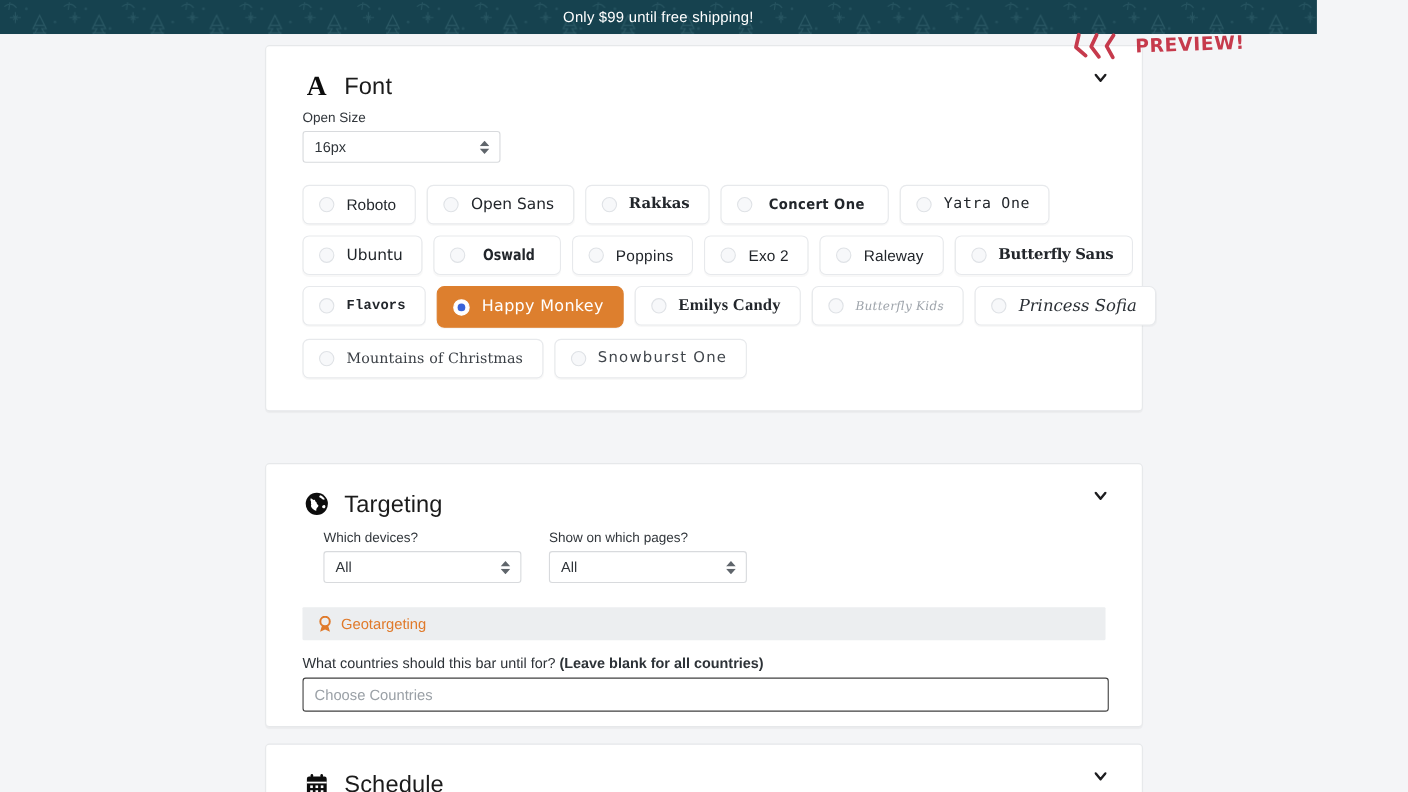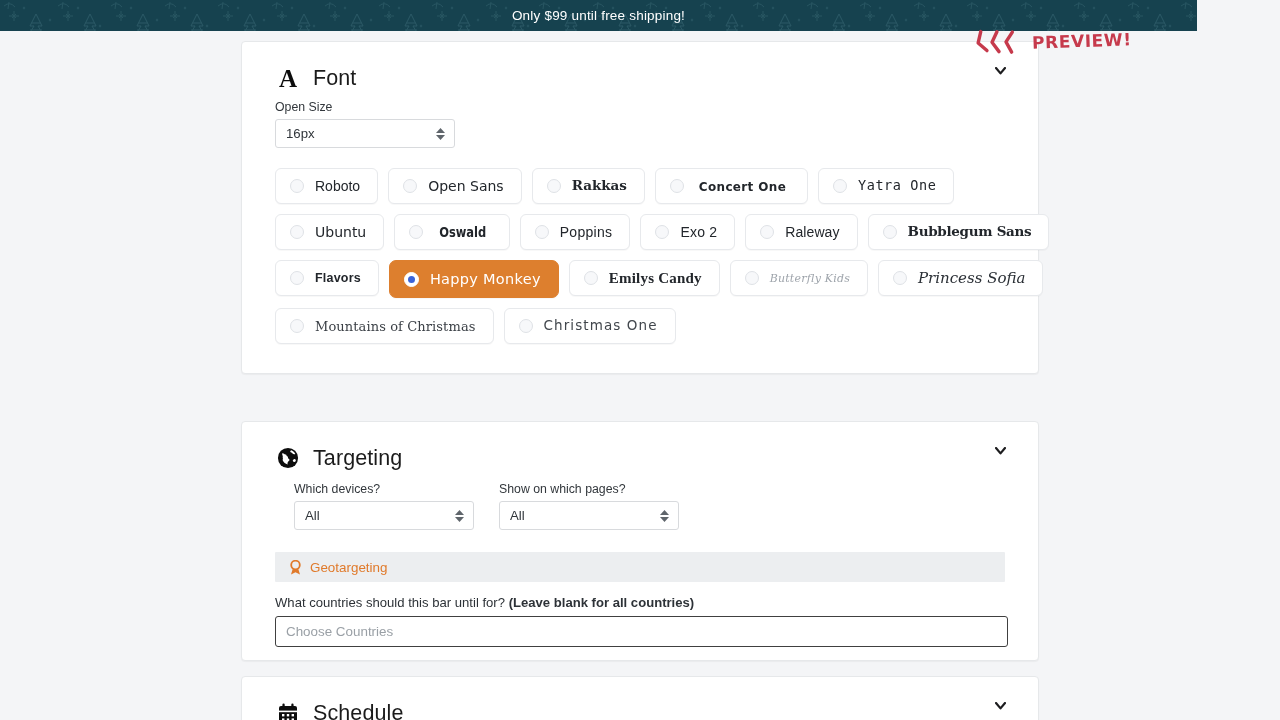--- a/index.html
+++ b/index.html
@@ -194,21 +194,21 @@
   .f-opensans    { font-family: "DejaVu Sans", sans-serif; }
   .f-rakkas      { font-family: "DejaVu Serif", serif; font-weight: 700; font-size: 13.5px !important; }
   .f-concert     { font-family: "DejaVu Sans", sans-serif; font-weight: 700; letter-spacing: .4px; font-size: 13px !important; transform: scaleX(.92); }
   .f-yatra       { font-family: "DejaVu Sans Mono", monospace; letter-spacing: .6px; font-size: 13.5px !important; }
   .f-ubuntu      { font-family: "DejaVu Sans", sans-serif; }
   .f-oswald      { font-family: "DejaVu Sans", sans-serif; font-weight: 700; transform: scaleX(.82); display:inline-block; }
   .f-poppins     { font-family: "Liberation Sans", sans-serif; letter-spacing: .3px; }
   .f-exo2        { font-family: "Liberation Sans", sans-serif; letter-spacing: .2px; }
   .f-raleway     { font-family: "Liberation Sans", sans-serif; letter-spacing: .1px; }
   .f-bubblegum   { font-family: "DejaVu Serif", serif; font-weight: 700; font-size: 13.5px !important; letter-spacing:-.3px; }
-  .f-flavors     { font-family: Liberation Sans, sans-serif; font-weight: 700; font-size: 12.5px !important; letter-spacing:.2px; }
+  .f-flavors     { font-family: Liberation Mono, monospace; font-weight: 700; font-size: 12.5px !important; letter-spacing:.2px; }
   .f-happymonkey { font-family: "DejaVu Sans", sans-serif; letter-spacing: .3px; }
   .f-emilys      { font-family: "Liberation Serif", serif; font-weight: 700; font-size: 15px !important; letter-spacing: .2px; }
   .f-butterfly   { font-family: "DejaVu Serif", serif; font-style: italic; font-size: 11px !important; color: #9ea4ab !important; letter-spacing: .2px; }
   .f-princess    { font-family: "DejaVu Serif", serif; font-style: italic; font-size: 15px !important; color: #2a2f35 !important; }
   .f-mountains   { font-family: "DejaVu Serif", serif; font-size: 13px !important; color: #3a3f45 !important; letter-spacing: .1px; }
   .f-snowburst   { font-family: "DejaVu Sans", sans-serif; font-size: 13.5px !important; color: #41464c !important; letter-spacing: 1.1px; }
 
   
   .two-col { display: flex; gap: 25px; margin-top: 2px; margin-left: 19px; }
   .geo-bar {
@@ -358,21 +358,21 @@
             <div class="font-pill">
               <span class="radio"></span>
               <span class="label f-exo2">Exo 2</span>
             </div>
             <div class="font-pill">
               <span class="radio"></span>
               <span class="label f-raleway">Raleway</span>
             </div>
             <div class="font-pill">
               <span class="radio"></span>
-              <span class="label f-bubblegum">Bubblegum Sans</span>
+              <span class="label f-bubblegum">Butterfly Sans</span>
             </div>
           </div>
           <div class="font-row">
             <div class="font-pill">
               <span class="radio"></span>
               <span class="label f-flavors">Flavors</span>
             </div>
             <div class="font-pill selected">
               <span class="radio"></span>
               <span class="label f-happymonkey">Happy Monkey</span>
@@ -390,21 +390,21 @@
               <span class="label f-princess">Princess Sofia</span>
             </div>
           </div>
           <div class="font-row">
             <div class="font-pill">
               <span class="radio"></span>
               <span class="label f-mountains">Mountains of Christmas</span>
             </div>
             <div class="font-pill">
               <span class="radio"></span>
-              <span class="label f-snowburst">Christmas One</span>
+              <span class="label f-snowburst">Snowburst One</span>
             </div>
           </div>
         </div>
     </div>
   </section>
 
   <section class="card" id="card-target">
     <div class="card-head">
       <span class="card-icon">
         <svg width="22" height="22" viewBox="0 0 24 24">

